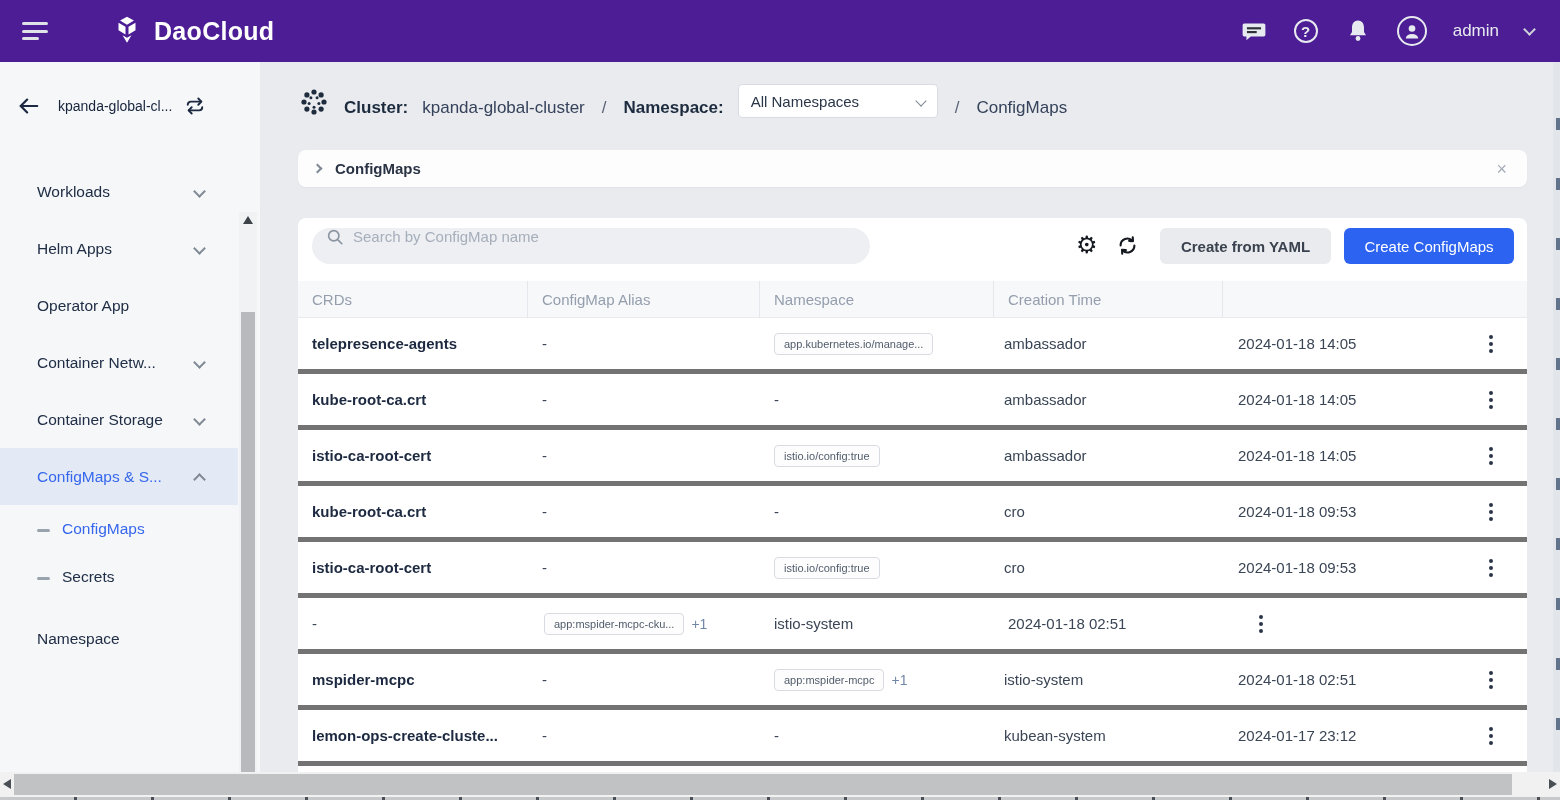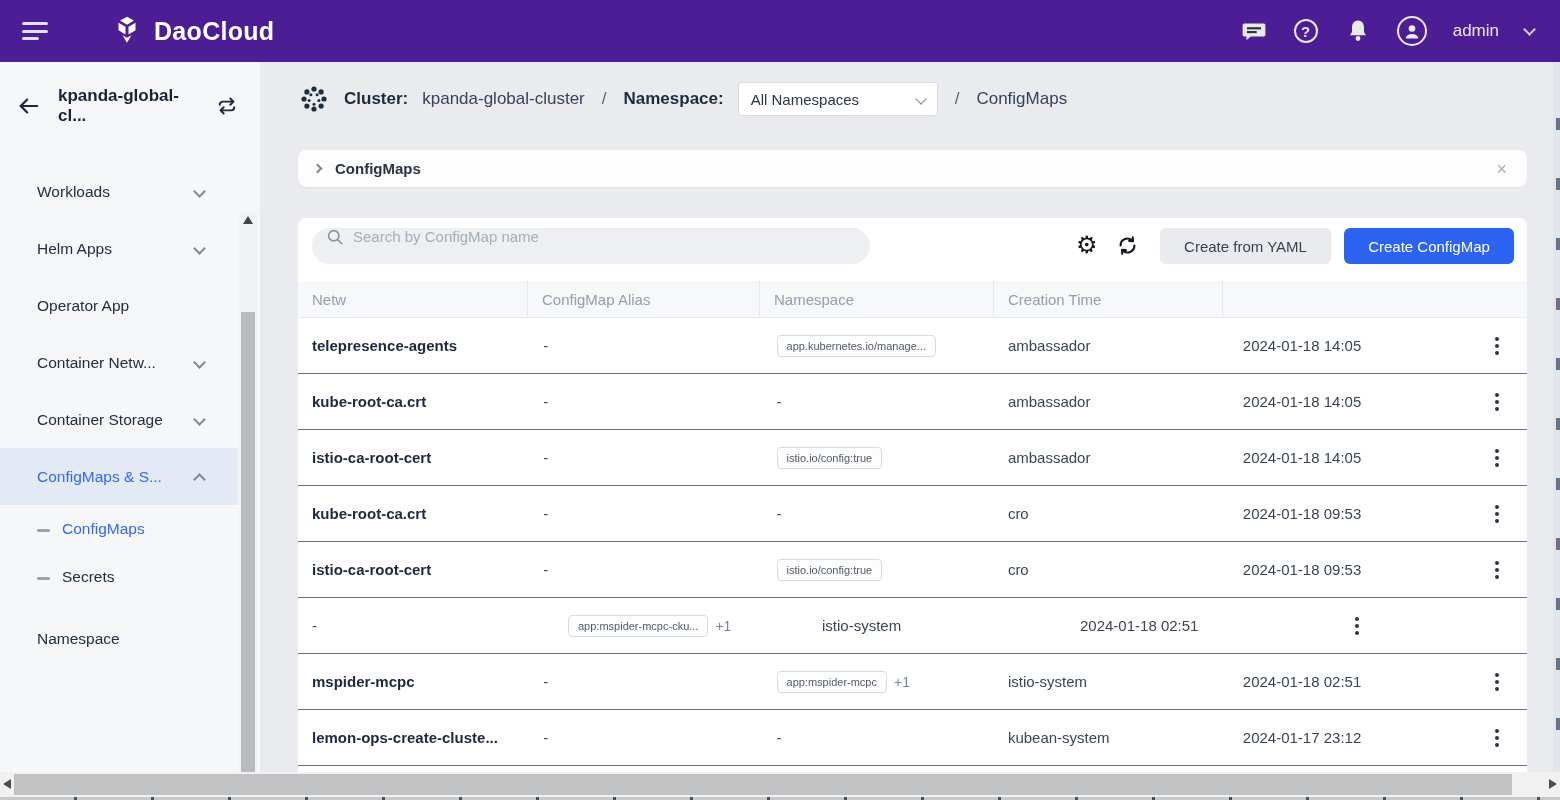--- a/index.html
+++ b/index.html
@@ -19,38 +19,38 @@
   .admin-name { color:#e7eaee; font-size:17px; }
   .chev { display:inline-block; width:9px; height:9px; border-right:2px solid #7e8994; border-bottom:2px solid #7e8994; transform:rotate(45deg); }
   .chev.white { border-color:#cfd4da; margin-top:-4px; }
   .chev.up { transform:rotate(-135deg); margin-top:5px; }
   .chev.right { transform:rotate(-45deg); width:7px; height:7px; }
 
   
   .sidebar { position:absolute; left:0; top:62px; width:260px; height:710px; background:#f6f7f9; }
   .sb-header { position:absolute; left:0; top:24px; width:238px; height:40px; display:flex; align-items:center; }
   .sb-back { margin-left:18px; cursor:pointer; display:flex; }
-  .sb-title { margin-left:18px; font-size:17px; font-weight:700; color:#17243c; }
+  .sb-title { margin-left:18px; font-size:14px; font-weight:400; color:#17243c; }
   .sb-swap { margin-left:12px; cursor:pointer; display:flex; }
   .menu { position:absolute; left:0; top:101px; width:238px; }
   .menu-item { position:relative; height:57px; display:flex; align-items:center; padding-left:37px; font-size:15.5px; color:#202e46; cursor:pointer; }
   .menu-item.sub { height:48px; padding-left:62px; }
   .menu-item .dash { position:absolute; left:37px; top:50%; width:13px; height:2.5px; background:#99a3ae; border-radius:2px; }
   .menu-item .chev { position:absolute; right:34px; }
   .menu-item.activebg { background:#e3eaf5; }
   .menu-item.blue { color:#3667ec; }
   .menu-item.gap { margin-top:9px; }
   
   .sb-scroll { position:absolute; left:239px; top:150px; width:18px; height:625px; background:#f1f2f4; }
   .sb-scroll .thumb { position:absolute; left:2px; top:100px; width:14px; height:505px; background:#b7b9bc; }
   .tri { width:0; height:0; position:absolute; left:4px; }
   .tri.up { border-left:5px solid transparent; border-right:5px solid transparent; border-bottom:8px solid #3e434a; top:4px; }
 
   
-  .crumb { position:absolute; left:298px; top:80px; height:38px; display:flex; align-items:center; gap:14px; }
+  .crumb { position:absolute; left:298px; top:80px; height:38px; display:flex; align-items:flex-end; gap:14px; }
   .crumb .lbl { font-size:17px; font-weight:700; color:#1d2b3e; }
   .crumb .val { font-size:17px; color:#35425a; }
   .crumb .sep { font-size:17px; color:#5b6576; padding:0 3px; }
   .ns-select { width:200px; height:34px; background:#fff; border:1px solid #d8dce2; border-radius:4px; display:flex; align-items:center; padding:0 12px; cursor:pointer; }
   .ns-select .val { font-size:15px; color:#2a3648; }
   .ns-select .chev { margin-left:auto; width:8px; height:8px; border-width:1.5px; }
 
   
   .tabbar { position:absolute; left:298px; top:150px; width:1229px; height:37px; background:#fdfdfe; border-radius:8px; display:flex; align-items:center; box-shadow:0 1px 2px rgba(30,40,60,.04); }
   .tabbar .chev { margin-left:16px; }
@@ -58,29 +58,29 @@
   .tab-close { margin-left:auto; margin-right:20px; font-size:18px; color:#a4adb8; cursor:pointer; line-height:1; }
 
   
   .card { position:absolute; left:298px; top:218px; width:1229px; height:554px; background:#ffffff; border-radius:8px 8px 0 0; overflow:hidden; }
   .search { position:absolute; left:14px; top:10px; width:558px; height:36px; background:#edeff3; border-radius:18px; display:flex; align-items:flex-start; padding:0 14px; }
   .search input { border:none; outline:none; background:transparent; font-size:15px; color:#3c4758; width:100%; margin-left:9px; font-family:"Liberation Sans",sans-serif; }
   .search input::placeholder { color:#a6aeba; }
   .gear { position:absolute; left:778px; top:9px; font-size:24px; color:#14181f; cursor:pointer; line-height:36px; }
   .refresh { position:absolute; left:818px; top:16px; cursor:pointer; }
   .btn { position:absolute; top:10px; height:36px; border-radius:6px; font-size:15px; display:flex; align-items:center; justify-content:center; cursor:pointer; }
-  .btn.gray { left:862px; width:171px; background:#e9ebee; color:#39424e; }
+  .btn.gray { left:862px; width:171px; background:#e9ebee; color:#39424e;font-weight:bold; }
   .btn.blue { left:1046px; width:170px; background:#2c63f1; color:#ffffff; }
 
   
   .thead { position:absolute; left:0; top:63px; width:1229px; height:37px; background:#f7f8fa; display:flex; border-bottom:1px solid #e8eaed; }
   .th { display:flex; align-items:center; padding-left:14px; font-size:15px; color:#949ead; border-right:1px solid #e4e7eb; }
   .th:last-child { border-right:none; }
   .tbody { position:absolute; left:0; top:100px; width:1229px; }
-  .trow { display:flex; height:56px; border-bottom:1px solid #737373;gap:24px; }
+  .trow { display:flex; height:56px; border-bottom:5px solid #737373; }
   .td { display:flex; align-items:center; padding-left:14px; font-size:15px; color:#3a4555; overflow:hidden; }
   .td.name { font-weight:700; color:#1c2940; }
   .chip { border:1px solid #d8dce2; background:#fdfdfe; border-radius:4px; padding:4px 9px; font-size:11px; color:#515c6b; white-space:nowrap; max-width:185px; overflow:hidden; text-overflow:ellipsis; }
   .plus { margin-left:7px; color:#7186a8; font-size:14px; }
   .kebab { margin-left:16px; display:flex; flex-direction:column; gap:3px; cursor:pointer; padding:6px; }
   .kebab i { width:4px; height:4px; border-radius:50%; background:#2b3648; display:block; }
 
   
   .hscroll { position:absolute; left:0; top:772px; width:1560px; height:25px; background:#f1f1f1; }
   .hscroll .thumb { position:absolute; left:14px; top:2px; width:1498px; height:21px; background:#c0c2c4; }
@@ -264,24 +264,24 @@
     <svg width="23" height="23" viewBox="0 0 24 24">
         <g stroke="#14181f" stroke-width="2.2" fill="none" stroke-linecap="round" stroke-linejoin="round">
       <path d="M4.8 12 a7.2 7.2 0 0 1 12.4 -5"></path>
           <path d="M17.5 3.4 L17.7 7.4 L13.7 7.2"></path>
       <path d="M19.2 12 a7.2 7.2 0 0 1 -12.4 5"></path>
           <path d="M6.5 20.6 L6.3 16.6 L10.3 16.8"></path>
     </g>
       </svg>
   </span>
   <div class="btn gray">Create from YAML</div>
-  <div class="btn blue">Create ConfigMap</div>
+  <div class="btn blue">Create ConfigMaps</div>
 
   <div class="thead">
-      <div class="th" style="width: 230px;">Netw</div>
+      <div class="th" style="width: 230px;">CRDs</div>
       <div class="th" style="width: 232px;">ConfigMap Alias</div>
       <div class="th" style="width: 234px;">Namespace</div>
       <div class="th" style="width: 229px;">Creation Time</div>
       <div class="th" style="width: 74px;"></div>
     </div>
   <div class="tbody">
       <div class="trow">
         <div class="td name" style="width: 230px;">telepresence-agents</div>
         <div class="td" style="width: 232px;">-</div>
         <div class="td" style="width: 230px;">

